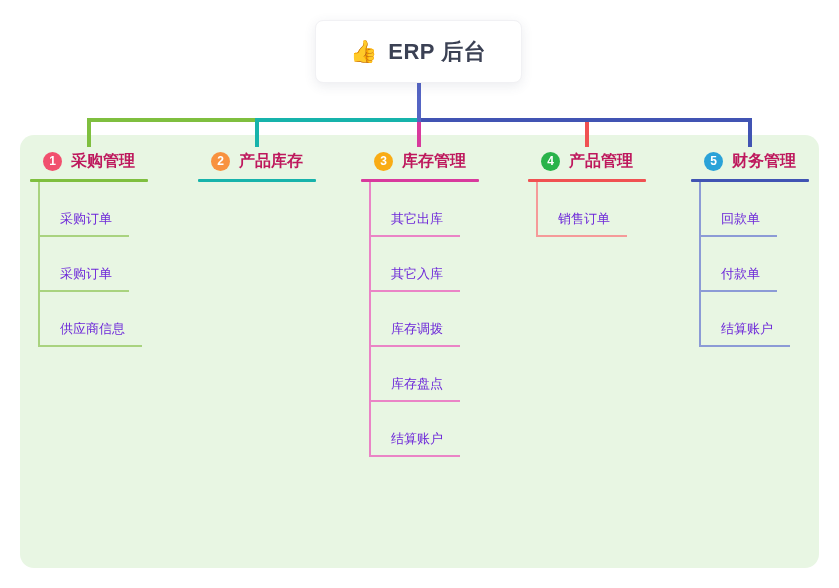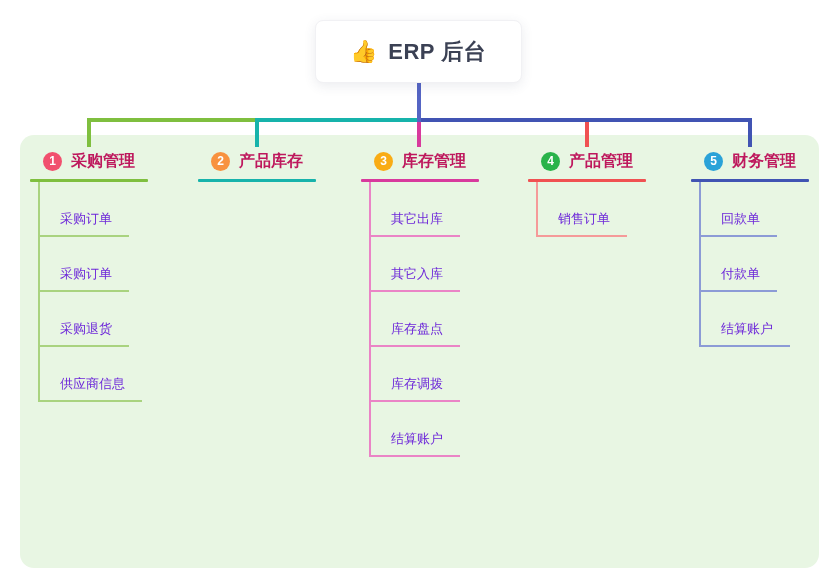--- a/index.html
+++ b/index.html
@@ -61,23 +61,20 @@
     </div>
     <div class="branch-underline"></div>
     <div class="subs">
       <div class="sub">
           <span class="sub-label">采购订单</span>
         </div>
       <div class="sub">
           <span class="sub-label">采购订单</span>
         </div>
       <div class="sub">
-          <span class="sub-label">采购退货</span>
-        </div>
-      <div class="sub">
           <span class="sub-label">供应商信息</span>
         </div>
     </div>
   </div>
 
   <div class="branch" style="left: 198px; --c: #17b3ab; --cl: #76d0c9; --bg: #f8923f;">
     <div class="branch-header">
       <span class="badge">2</span>
       <span class="branch-label">产品库存</span>
     </div>
@@ -91,24 +88,24 @@
     </div>
     <div class="branch-underline"></div>
     <div class="subs">
       <div class="sub">
           <span class="sub-label">其它出库</span>
         </div>
       <div class="sub">
           <span class="sub-label">其它入库</span>
         </div>
       <div class="sub">
-          <span class="sub-label">库存盘点</span>
+          <span class="sub-label">库存调拨</span>
         </div>
       <div class="sub">
-          <span class="sub-label">库存调拨</span>
+          <span class="sub-label">库存盘点</span>
         </div>
       <div class="sub">
           <span class="sub-label">结算账户</span>
         </div>
     </div>
   </div>
 
   <div class="branch" style="left: 528px; --c: #f05152; --cl: #f59a99; --bg: #29b34a;">
     <div class="branch-header">
       <span class="badge">4</span>

